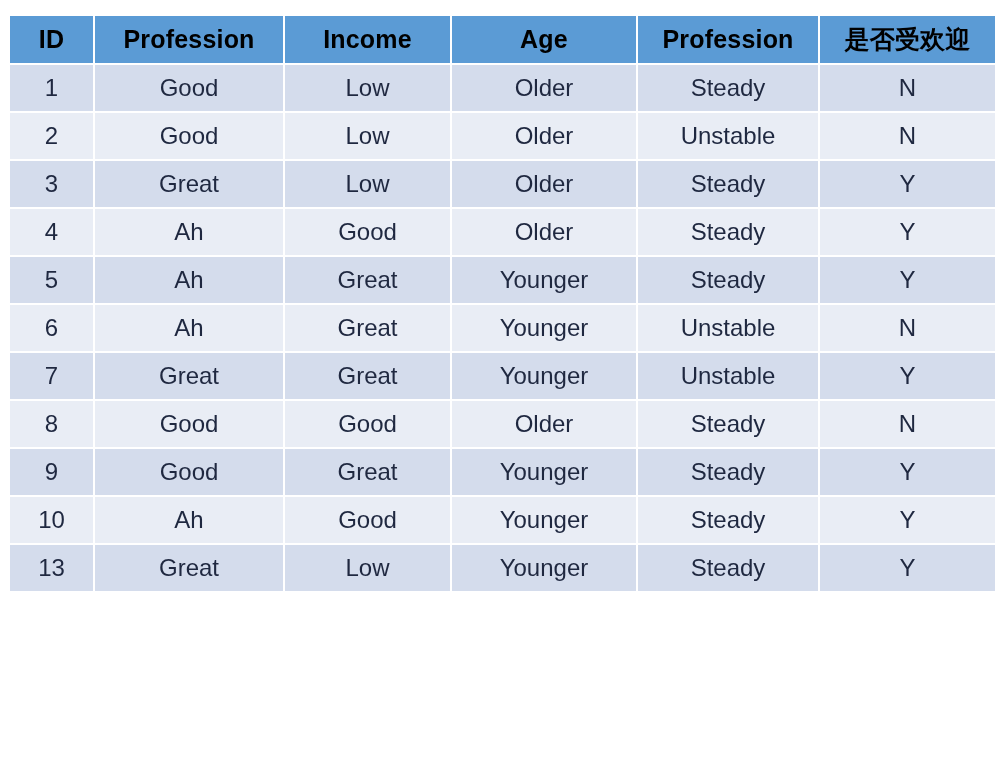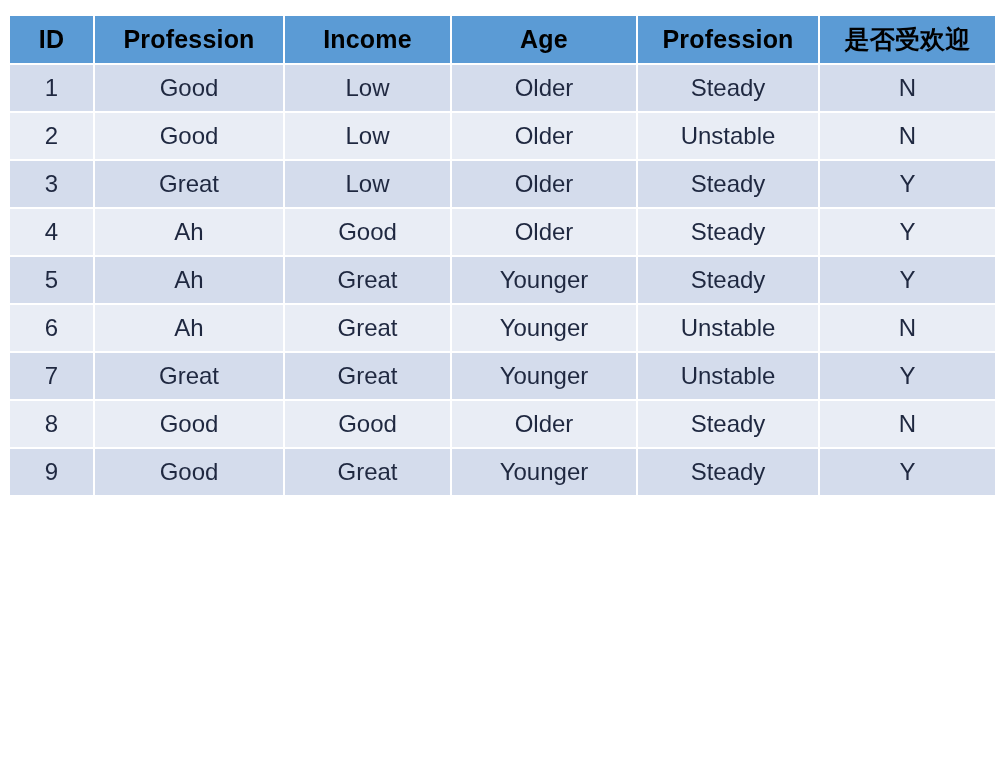--- a/index.html
+++ b/index.html
@@ -156,15 +156,31 @@
           <td>N</td>
         </tr>
         <tr class="row-odd">
           <td>9</td>
           <td>Good</td>
           <td>Great</td>
           <td>Younger</td>
           <td>Steady</td>
           <td>Y</td>
         </tr>
+        <tr class="row-even">
+          <td>10</td>
+          <td>Ah</td>
+          <td>Good</td>
+          <td>Younger</td>
+          <td>Steady</td>
+          <td>Y</td>
+        </tr>
+        <tr class="row-odd">
+          <td>13</td>
+          <td>Great</td>
+          <td>Low</td>
+          <td>Younger</td>
+          <td>Steady</td>
+          <td>Y</td>
+        </tr>
       </tbody>
   </table>
 </div>
 
 </body></html>

